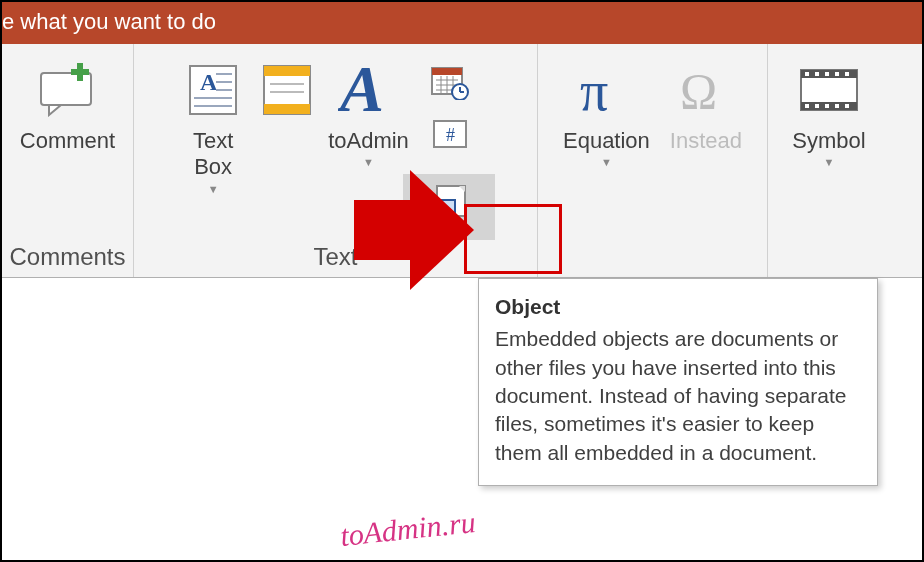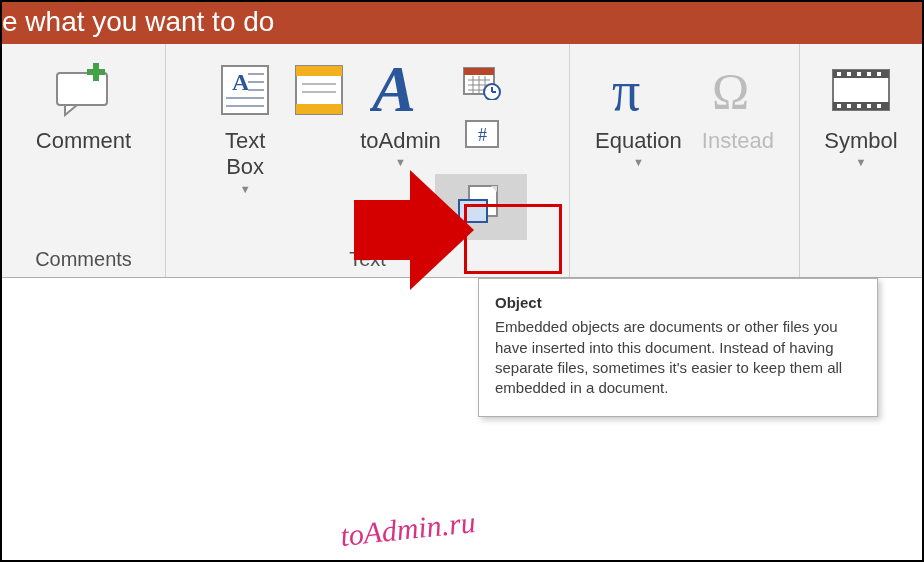--- a/index.html
+++ b/index.html
@@ -8,21 +8,21 @@
     width: 924px;
     height: 562px;
     background: #fff;
     position: relative;
     overflow: hidden;
     border: 2px solid #000;
   }
   .titlebar {
     background: #b7472a;
     color: #fff;
-    font-size: 28px;
+    font-size: 22px;
     padding: 6px 0 8px 0;
     height: 42px;
     display: flex;
     align-items: center;
   }
   .ribbon {
     background: #f3f3f3;
     height: 234px;
     display: flex;
     border-bottom: 1px solid #b0b0b0;
@@ -37,21 +37,21 @@
     border-right: 1px solid #d0d0d0;
   }
   .group-items {
     display: flex;
     align-items: flex-start;
     gap: 0;
     padding: 8px 4px 0 4px;
     flex: 1;
   }
   .group-label {
-    font-size: 20px;
+    font-size: 24px;
     color: #505050;
     padding-bottom: 6px;
     text-align: center;
     width: 100%;
   }
   .btn {
     display: flex;
     flex-direction: column;
     align-items: center;
     padding: 4px 10px;
@@ -121,21 +121,21 @@
     border-left:64px solid #d40000;
   }
   .tooltip {
     position:absolute;
     left:476px; top:276px;
     width:400px;
     background:#fff;
     border:1px solid #b0b0b0;
     box-shadow: 3px 3px 6px rgba(0,0,0,.2);
     padding:14px 16px 18px 16px;
-    font-size:15px;
+    font-size:21px;
     color:#404040;
     line-height:1.35;
     z-index:10;
   }
   .tooltip-title{ font-weight:600; color:#333; margin-bottom:4px;}
   .doc-area {
     position:absolute;
     top:276px;left:0;right:0;bottom:0;
     background:#fff;
   }
@@ -153,21 +153,21 @@
 </style>
 </head>
 <body>
 
 <div class="titlebar">
   <span>e what you want to do</span>
 </div>
 
 <div class="ribbon">
 
-  <div class="group" style="width:164px">
+  <div class="group" style="width:132px">
     <div class="group-items">
       <div class="btn">
         <div class="btn-icon-wrap">
           <svg width="64" height="54" viewBox="0 0 64 54">
             <rect x="6" y="10" width="50" height="32" rx="3" fill="#fff" stroke="#8a8a8a" stroke-width="2"></rect>
             <path d="M14 42 L14 52 L26 42 Z" fill="#fff" stroke="#8a8a8a" stroke-width="2"></path>
             <rect x="42" y="0" width="6" height="18" fill="#46a049"></rect>
             <rect x="36" y="6" width="18" height="6" fill="#46a049"></rect>
           </svg>
         </div>

